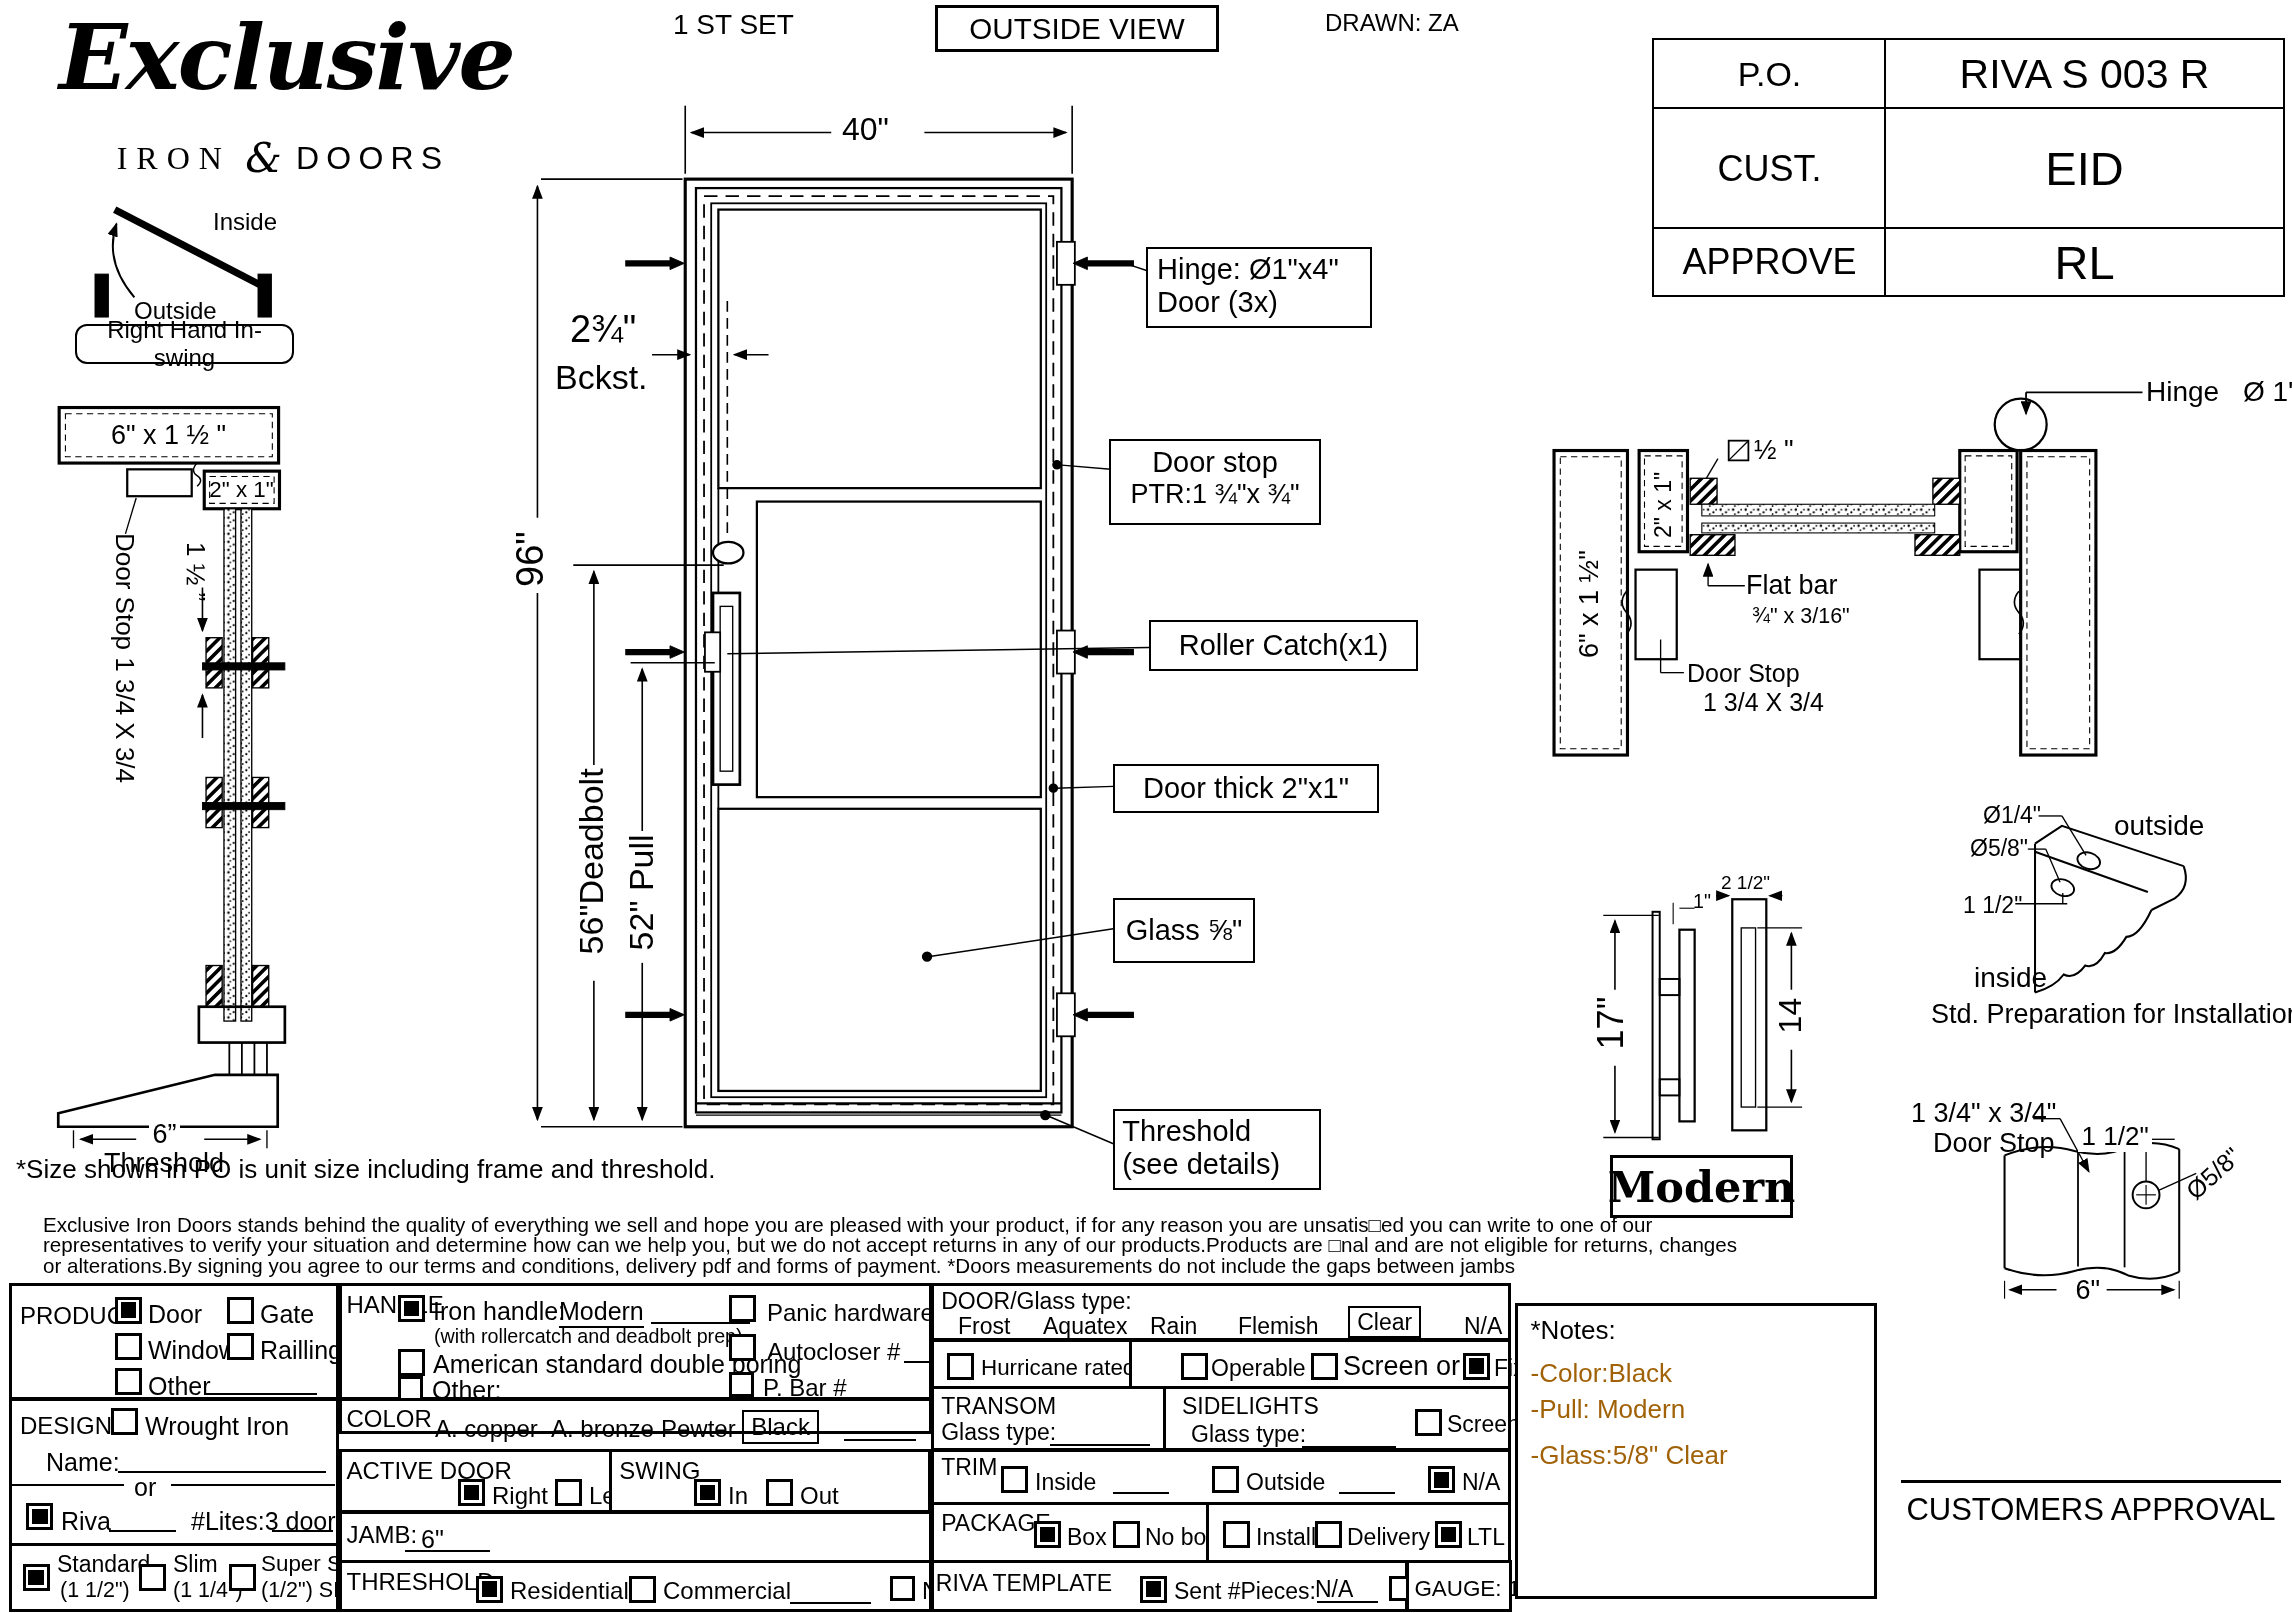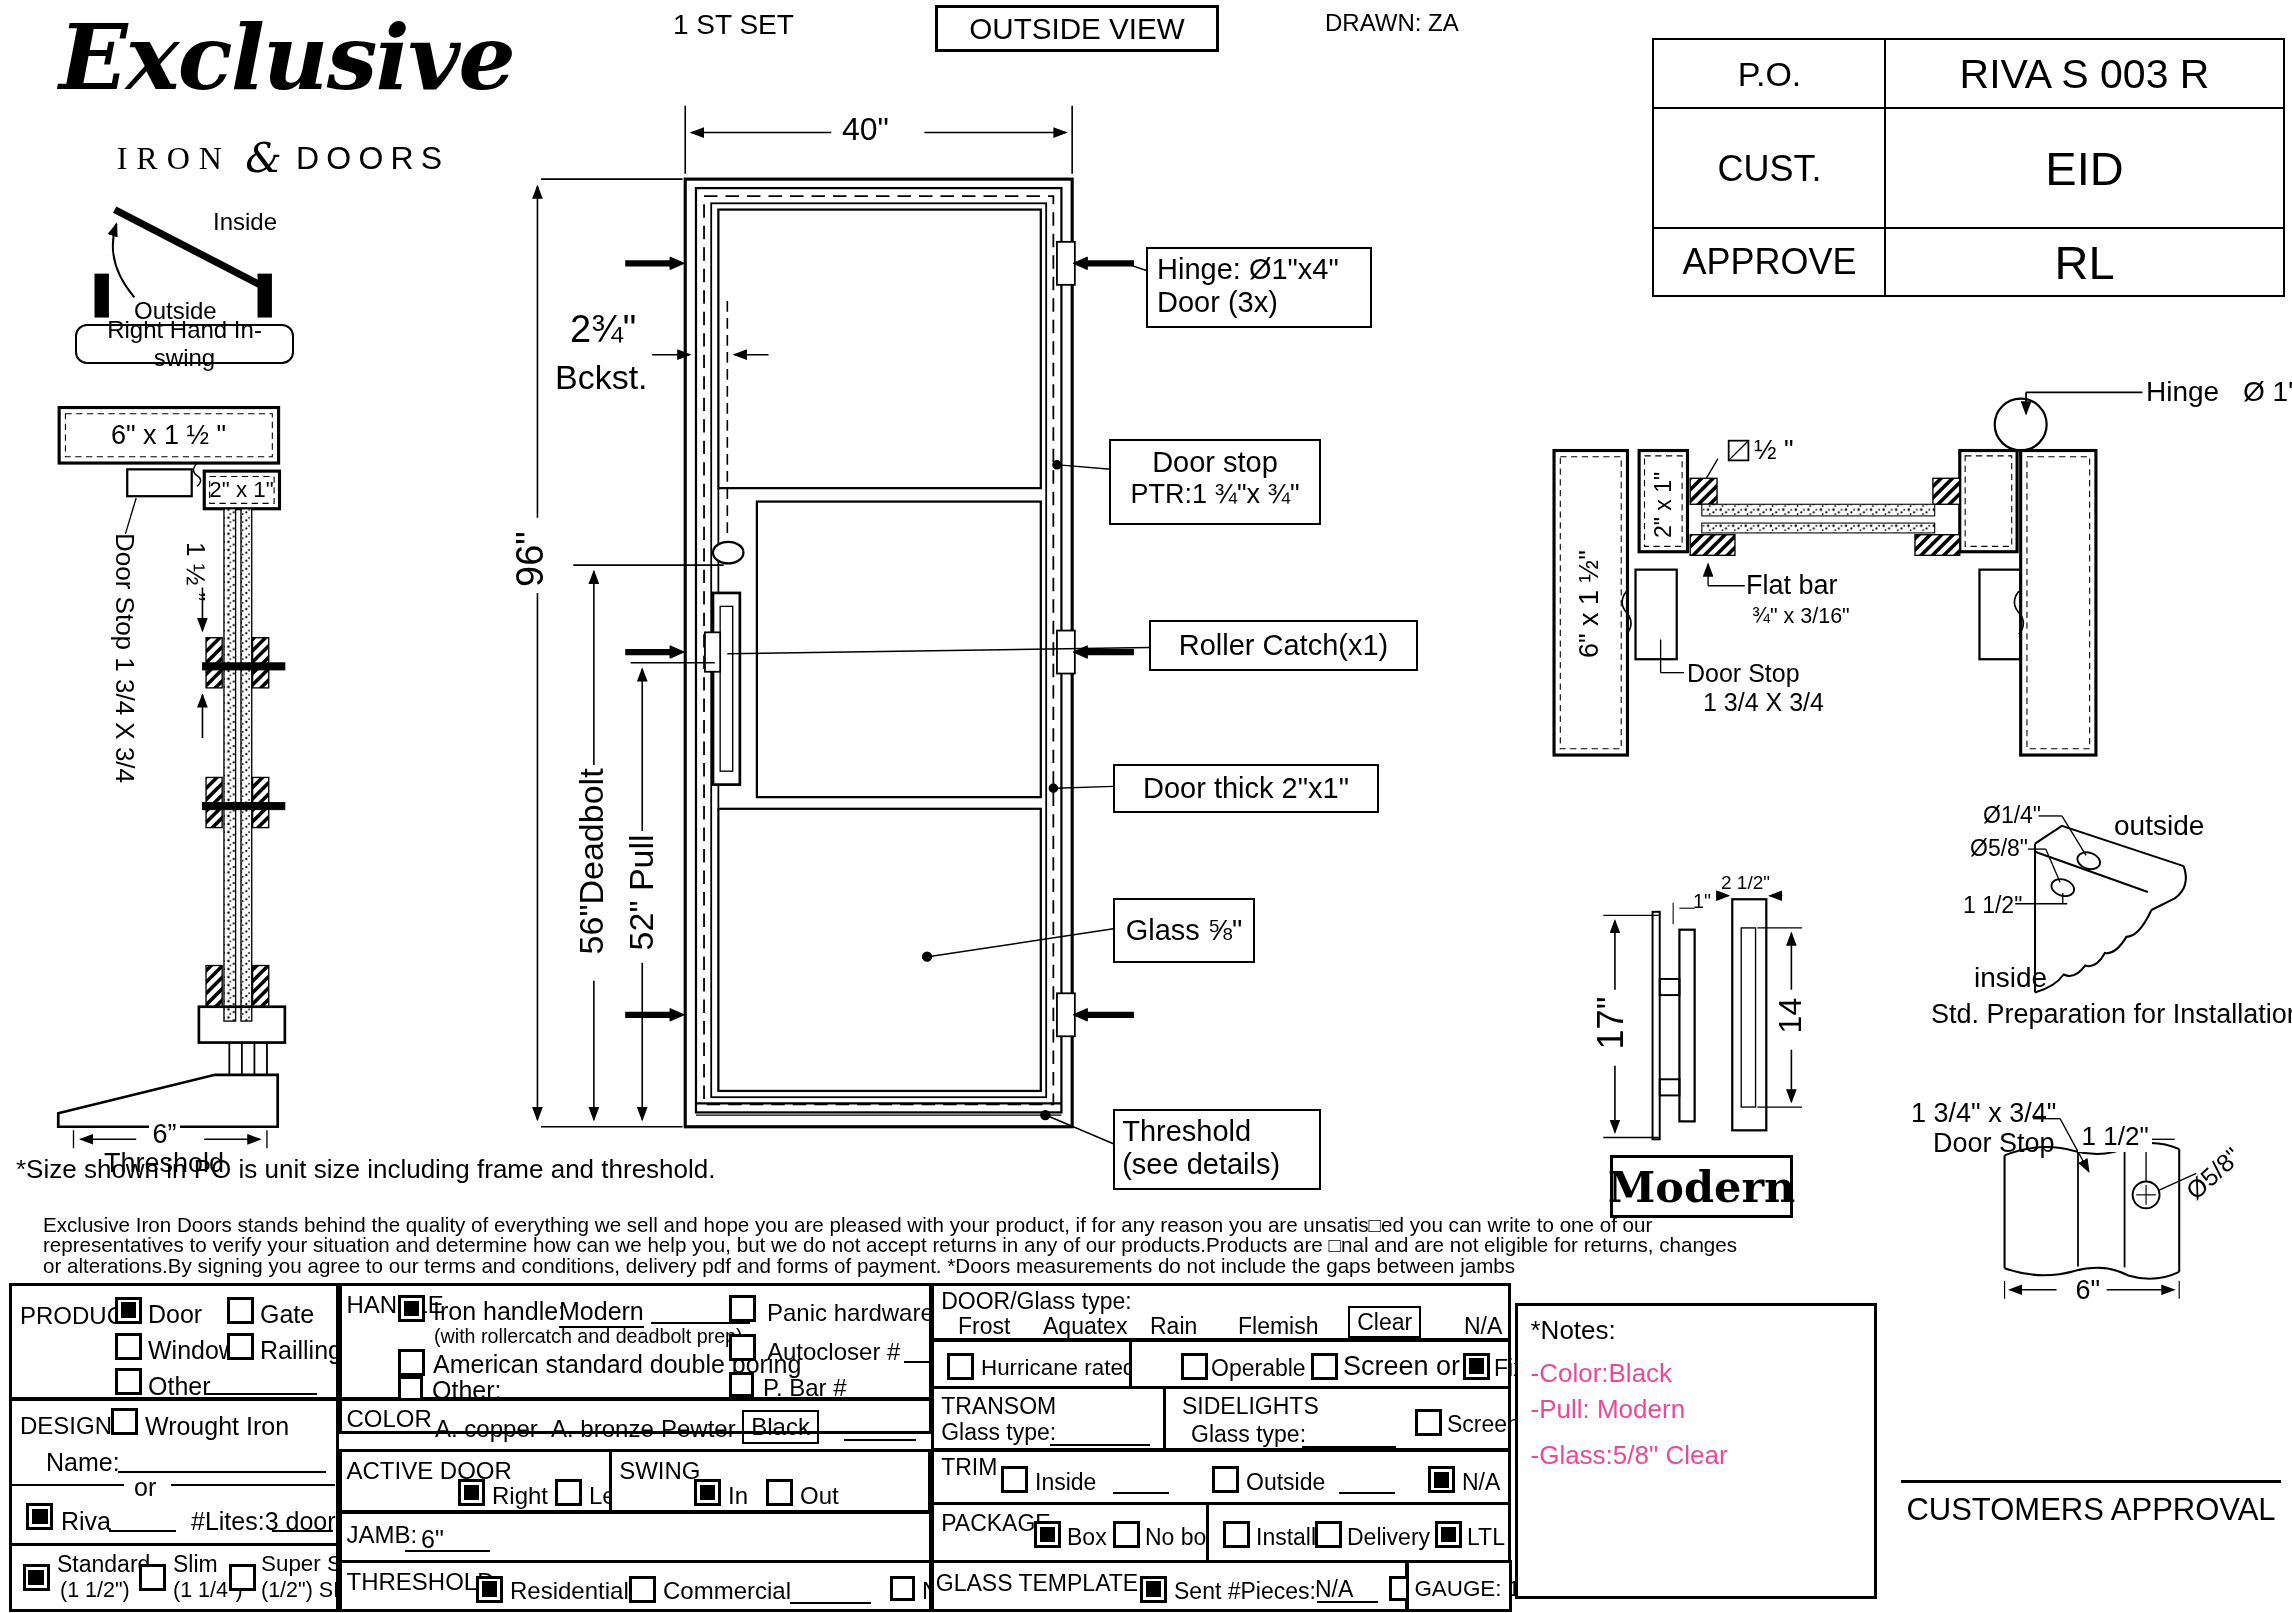--- a/index.html
+++ b/index.html
@@ -10,21 +10,21 @@
   .bx{position:absolute;border:2.7px solid #000;background:#fff;text-align:center;z-index:3;}
   .cell{position:absolute;border:2.7px solid #000;background:#fff;z-index:2;box-sizing:border-box;}
   .ul{position:absolute;border-bottom:2.7px solid #000;z-index:2;}
   .cb{position:absolute;width:27px;height:27px;border:3.6px solid #000;background:#fff;box-sizing:border-box;z-index:3;}
   .cb.checked::after{content:"";position:absolute;inset:2.7px;background:#000;}
   .rot{transform:rotate(-90deg);transform-origin:left top;}
   .rot2{transform:rotate(90deg);transform-origin:left top;}
   .wbg{background:#fff;padding:0 3.6px;}
   .script-logo{font-family:"DejaVu Serif",serif;font-style:italic;font-weight:bold;letter-spacing:-1.8px;}
   .serif{font-family:"DejaVu Serif",serif;}
-  .red{color:#ec4899;}
+  .red{color:#a16207;}
   .ctr{display:flex;align-items:center;justify-content:center;}
 </style>
 </head>
 <body>
 
 <div id="root">
 
 <svg id="art" width="2293" height="1614" viewBox="0 0 2560 1802">
   <defs>
     <marker id="arr" markerWidth="16" markerHeight="12" refX="14" refY="6" orient="auto" markerUnits="userSpaceOnUse">
@@ -511,21 +511,21 @@
 </div>
 <div class="cell" style="left:1206px;top:1502px;width:305px;height:61px;border-width:3.6px;">
   <span class="cb" style="left:14.3px;top:16px;"></span>
   <span class="a" style="left:47px;top:19px;font-size:23px;">Install</span>
   <span class="cb" style="left:106px;top:16px;"></span>
   <span class="a" style="left:138px;top:19px;font-size:23px;">Delivery</span>
   <span class="cb checked" style="left:226px;top:16px;"></span>
   <span class="a" style="left:258px;top:19px;font-size:23px;">LTL</span>
 </div>
 <div class="cell" style="left:931px;top:1560px;width:477px;height:52px;border-width:3.6px;">
-  <span class="a" style="left:1.8px;top:7.2px;font-size:23px;">GLASS TEMPLATE</span>
+  <span class="a" style="left:1.8px;top:7.2px;font-size:23px;">RIVA TEMPLATE</span>
   <span class="cb checked" style="left:206px;top:12.5px;"></span>
   <span class="a" style="left:240px;top:15px;font-size:23px;">Sent #Pieces:</span>
   <span class="ul" style="left:383px;top:15px;width:61px;height:23px;"></span>
   <span class="cb" style="left:455px;top:12.5px;width:25px;height:25px;"></span>
 </div>
 <div class="cell" style="left:1406px;top:1560px;width:106px;height:52px;border-width:3.6px;">
   <span class="a" style="left:5.4px;top:12.5px;font-size:22.4px;">GAUGE: 14</span>
 </div>
 <span class="a" style="left:1315px;top:1576px;font-size:23px;z-index:4;">N/A</span>
 

